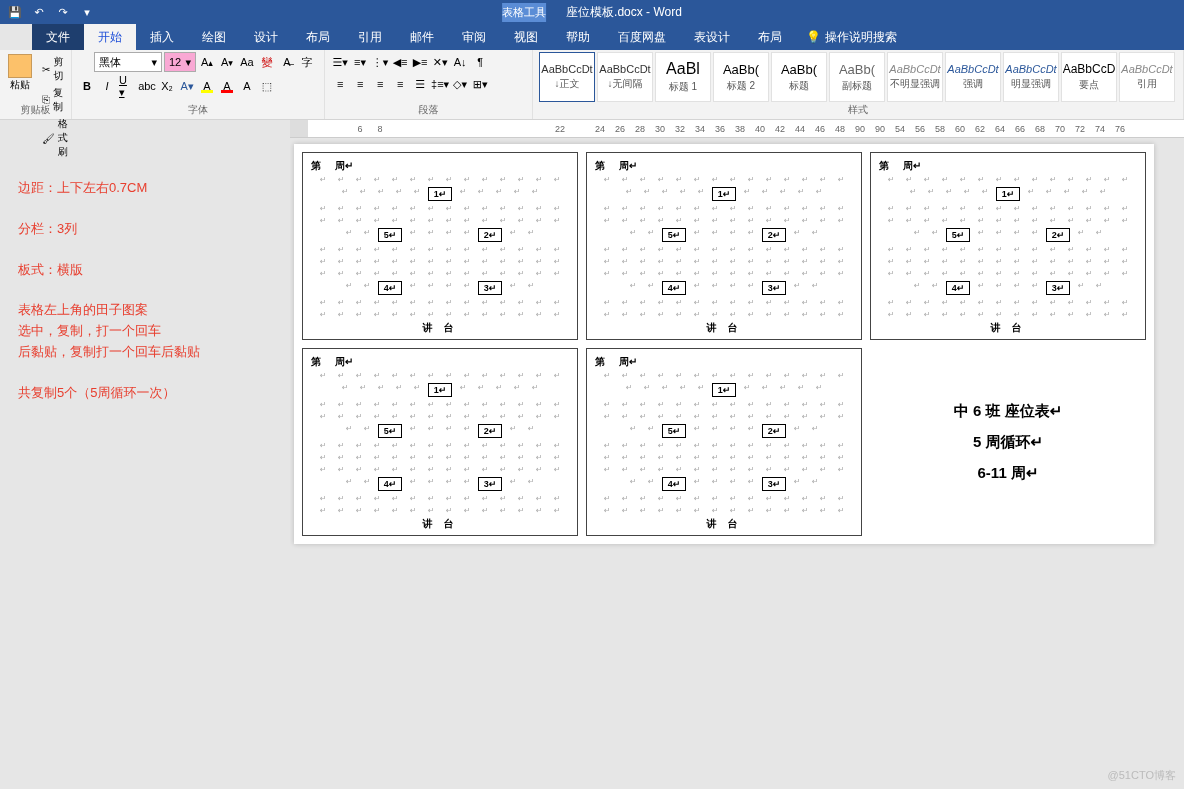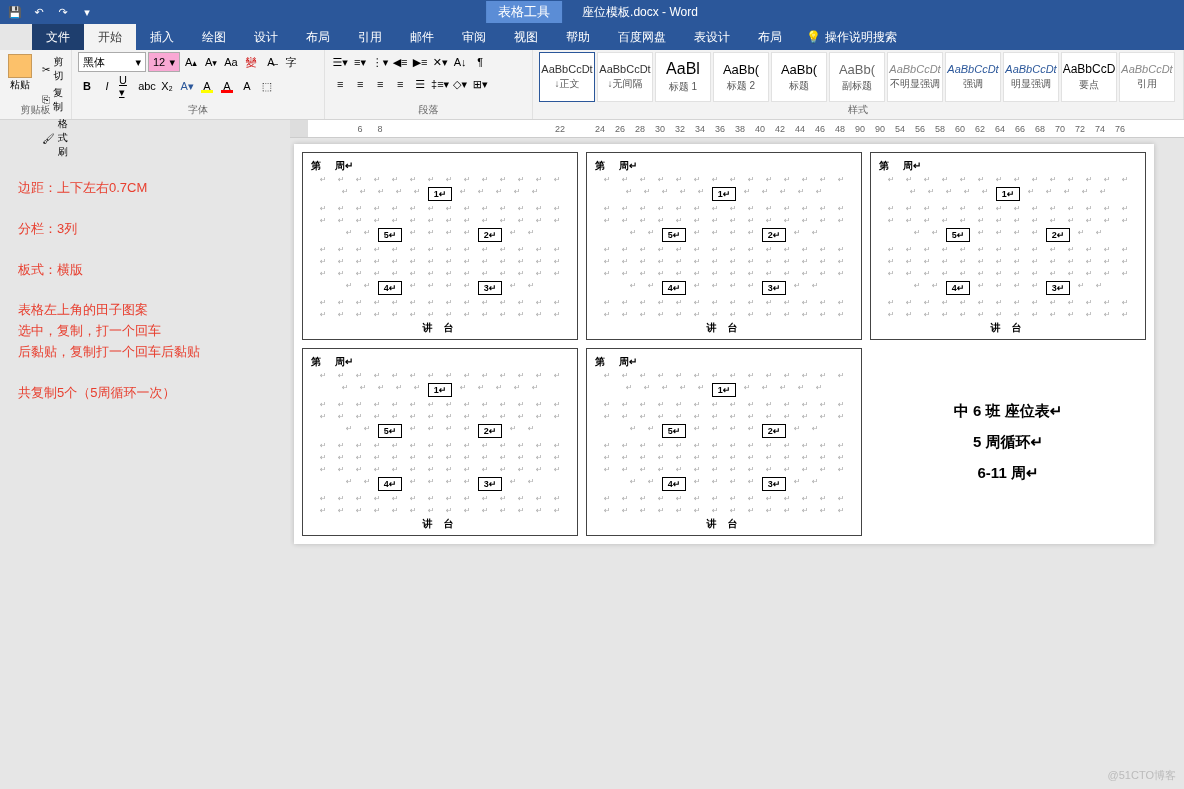--- a/index.html
+++ b/index.html
@@ -3,42 +3,42 @@
 <meta charset="utf-8">
 <style>
 * { margin: 0; padding: 0; box-sizing: border-box; font-family: "Microsoft YaHei", SimSun, sans-serif; }
 body { background: #e6e6e6; width: 1184px; height: 789px; overflow: hidden; font-size: 12px; }
 
 
 .titlebar { background: #2b579a; height: 24px; color: #fff; display: flex; align-items: center; position: relative; }
 .qat { display: flex; gap: 6px; padding-left: 6px; align-items: center; }
 .qat-btn { width: 18px; height: 18px; display: flex; align-items: center; justify-content: center; color: #fff; font-size: 11px; cursor: pointer; }
 .title-center { position: absolute; left: 50%; transform: translateX(-50%); display: flex; gap: 20px; align-items: center; font-size: 12px; }
-.contextual-tab { background: #5b8dd6; padding: 2px 12px; font-size: 13px; }
+.contextual-tab { background: #5b8dd6; padding: 2px 0; font-size: 11px; }
 
 
 .ribbon-tabs { background: #2b579a; height: 26px; display: flex; align-items: center; color: #fff; font-size: 12px; margin-left: 32px; }
 .tab { padding: 0 14px; height: 26px; display: flex; align-items: center; cursor: pointer; }
-.tab.selected { background: #f3f3f3; color: #404040; }
+.tab.selected { background: #f3f3f3; color: #1d4ed8; }
 .tell-me { display: flex; align-items: center; gap: 4px; margin-left: 10px; color: #fff; }
 .bulb { color: #ffd700; }
 
 
 .ribbon { background: #f3f3f3; height: 70px; display: flex; border-bottom: 1px solid #d4d4d4; }
 .group { border-right: 1px solid #e1e1e1; padding: 2px 6px; display: flex; flex-direction: column; position: relative; }
 .group-label { position: absolute; bottom: 2px; left: 0; right: 0; text-align: center; font-size: 10px; color: #666; }
 .group-inner { display: flex; gap: 3px; flex: 1; }
 
 .clip-col { display: flex; flex-direction: column; gap: 1px; font-size: 10px; padding: 2px; }
 .clip-item { display: flex; align-items: center; gap: 3px; cursor: pointer; padding: 1px 3px; }
 .paste-big { width: 32px; display: flex; flex-direction: column; align-items: center; font-size: 10px; cursor: pointer; padding: 2px; }
 .paste-icon { width: 24px; height: 24px; background: #fcc16a; border: 1px solid #c89a5a; }
 
 .font-top { display: flex; gap: 2px; align-items: center; margin-bottom: 4px; }
-.font-name { width: 68px; height: 20px; border: 1px solid #ababab; background: #fff; font-size: 11px; padding: 0 4px; display: flex; align-items: center; justify-content: space-between; }
+.font-name { width: 68px; height: 20px; border: 1px solid #ababab; background: #fff; font-size: 11px; padding: 0 4px; display: flex; align-items: center; justify-content: space-between; margin-left: 16px; }
 .font-size { width: 32px; height: 20px; border: 1px solid #ababab; background: #f9a8d4; font-size: 11px; padding: 0 4px; display: flex; align-items: center; justify-content: space-between; }
 .mini-btn { width: 18px; height: 20px; border: 1px solid transparent; display: flex; align-items: center; justify-content: center; font-size: 11px; cursor: pointer; }
 .font-bottom { display: flex; gap: 2px; }
 .btn-b { font-weight: bold; }
 .btn-i { font-style: italic; }
 .btn-u { text-decoration: underline; }
 .color-a { position: relative; }
 .color-bar { position: absolute; bottom: 2px; left: 2px; right: 2px; height: 3px; }
 
 .para-rows { display: flex; flex-direction: column; gap: 2px; }

